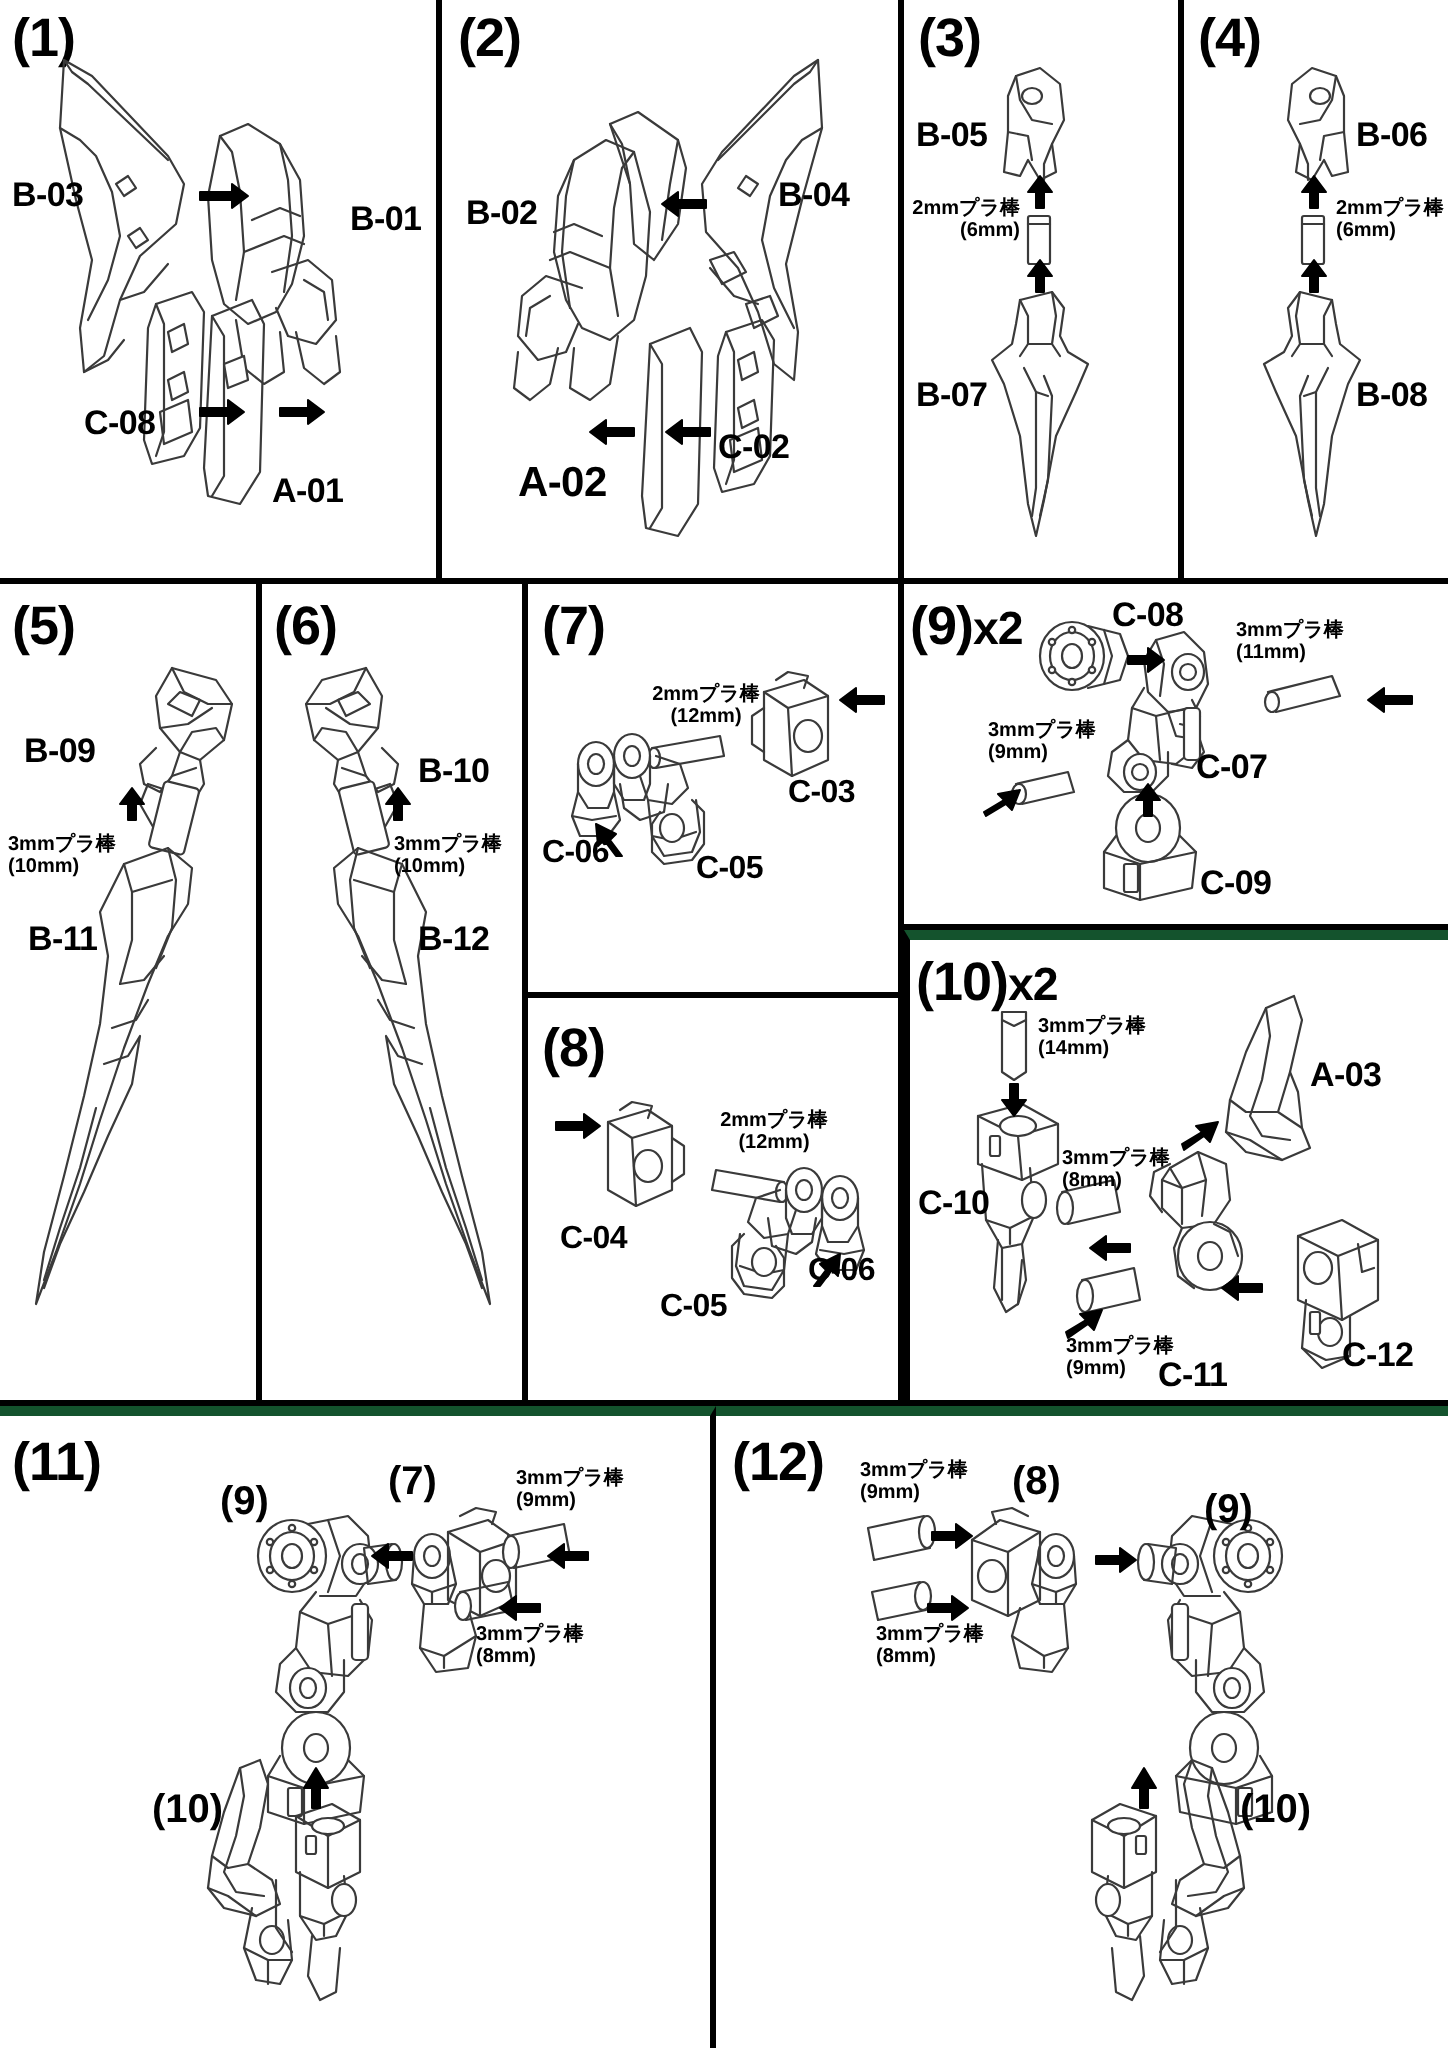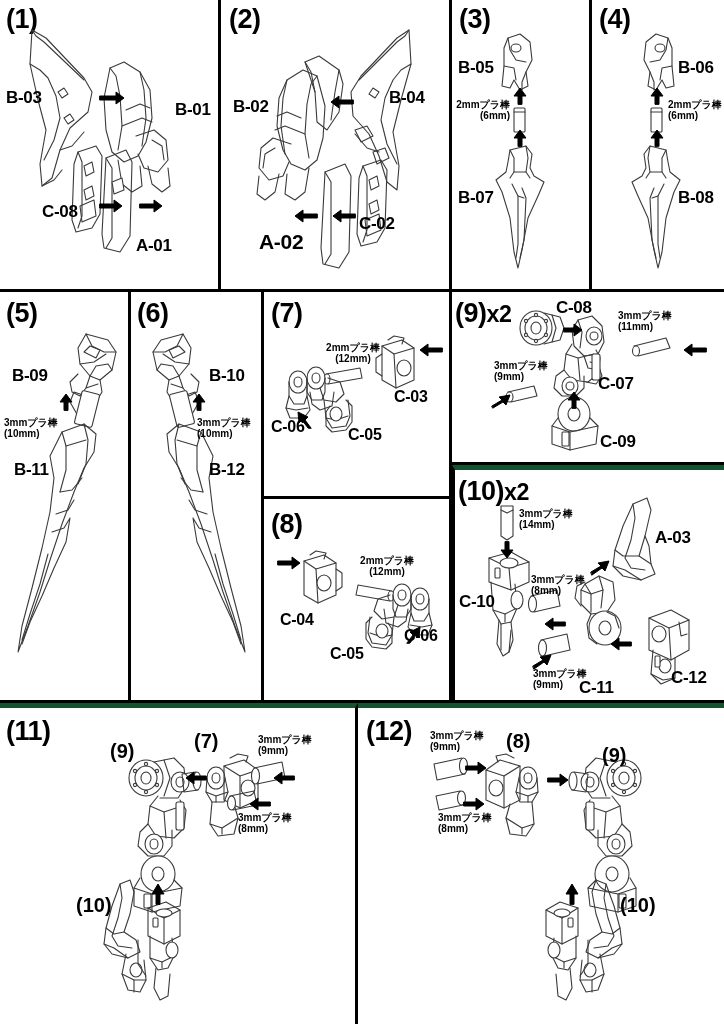--- a/index.html
+++ b/index.html
@@ -255,21 +255,21 @@
       <path class="nf" d="M70 140 L66 154 L66 178 L72 200"></path>
       <path class="nf" d="M48 132 L44 148 L46 172 L54 192"></path>
       <path class="nf" d="M66 154 L46 148"></path>
       <path class="nf" d="M72 200 L60 198 L50 186"></path>
       <path class="nf" d="M76 222 L64 218 L58 208"></path>
       <path class="nf" d="M80 240 L68 236 L62 226 L66 250 L78 276 L90 304 L102 330 L110 352"></path>
       <path class="nf" d="M84 262 L92 292 L102 322 L110 348"></path>
       <path class="arw" d="M66 118 L66 110 L62 110 L68 102 L74 110 L70 110 L70 118 Z"></path>
     </svg>
 
-    <div class="part-label" style="left:78px;top:74px;font-size:17px;">B-10</div>
+    <div class="part-label" style="left:78px;top:84px;font-size:17px;">B-10</div>
     <div class="part-label" style="left:78px;top:168px;font-size:17px;">B-12</div>
 
     <div class="rod-note" style="left:66px;top:125px;">
       <span class="l1">3mmプラ棒</span>
       <span class="l2">(10mm)</span>
     </div>
   </div>
 
   <div class="panel b-r b-b" style="left:264px;top:292px;width:188px;height:207px;">
     <div class="step-no" style="left:7px;top:6px;font-size:27px;">(7)</div>

